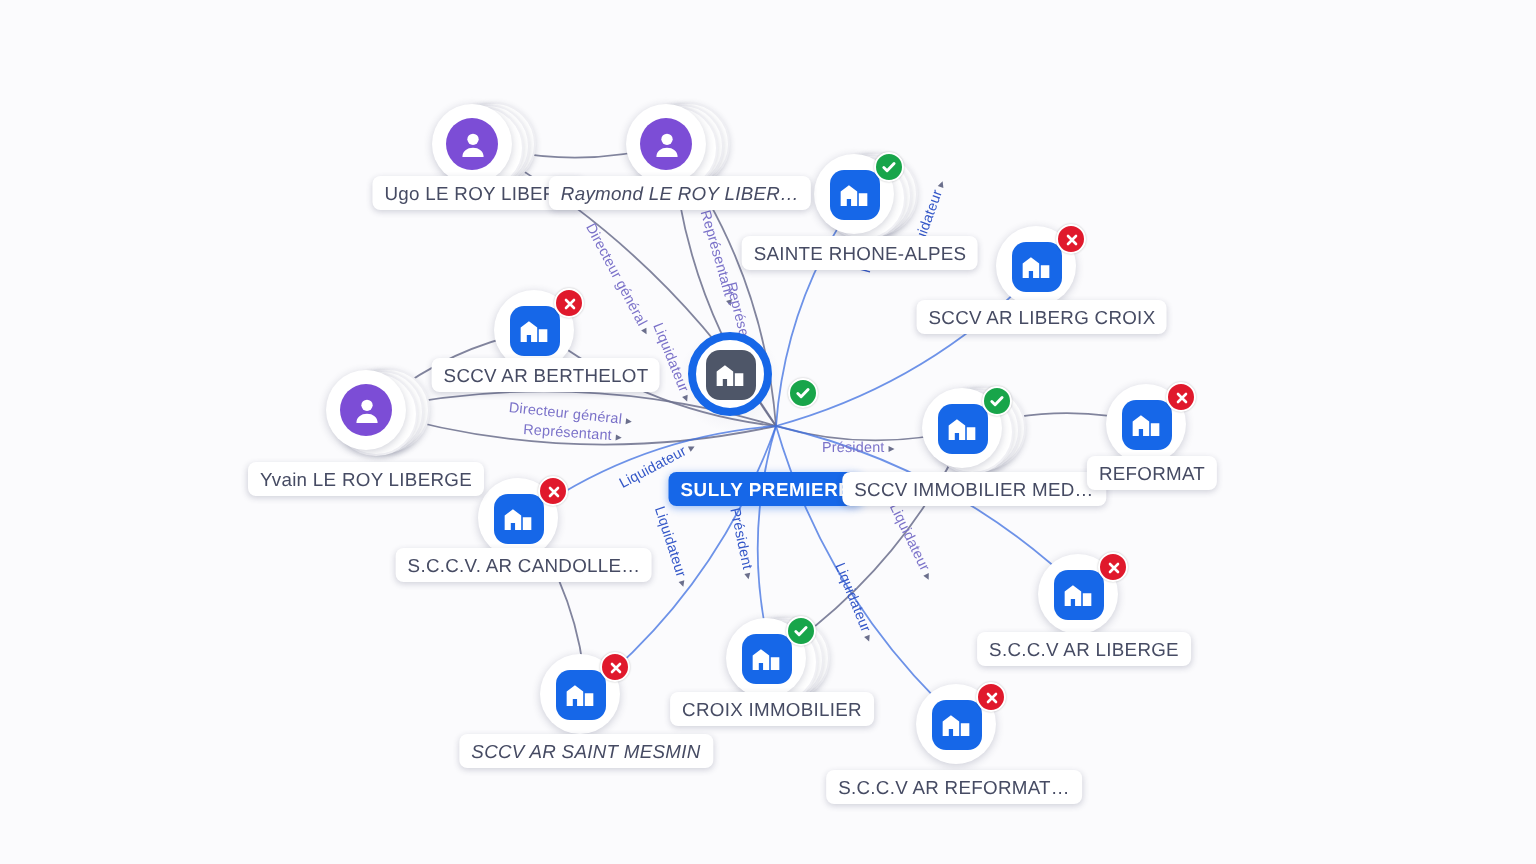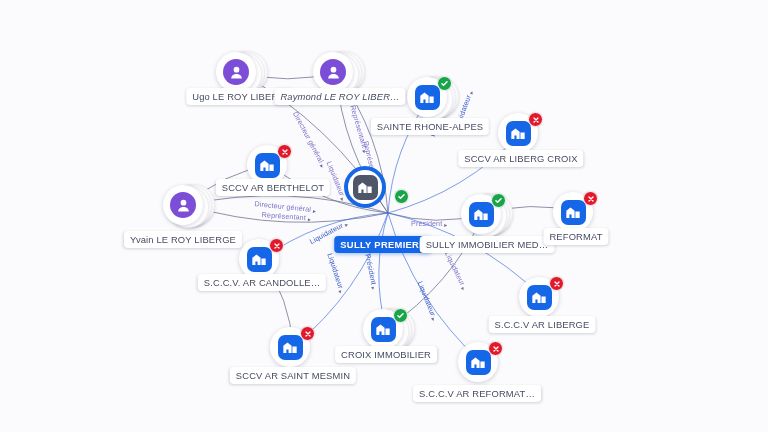--- a/index.html
+++ b/index.html
@@ -438,21 +438,21 @@
           </div>
         </div>
       </div>
       <div class="node-label" style="left: 239px; top: 88px;">Ugo LE ROY LIBERG</div>
       <div class="node-label" style="left: 340px; top: 88px; font-style: italic;">Raymond LE ROY LIBER…</div>
       <div class="node-label" style="left: 430px; top: 118px;">SAINTE RHONE-ALPES</div>
       <div class="node-label" style="left: 521px; top: 150px;">SCCV AR LIBERG CROIX</div>
       <div class="node-label" style="left: 273px; top: 179px;">SCCV AR BERTHELOT</div>
       <div class="node-label" style="left: 183px; top: 221px; margin-top: 10px;">Yvain LE ROY LIBERGE</div>
       <div class="node-label focus" style="left: 383px; top: 236px;">SULLY PREMIERE</div>
-      <div class="node-label" style="left: 487px; top: 236px;">SULLY IMMOBILIER MED…</div>
+      <div class="node-label" style="left: 487px; top: 236px;">SCCV IMMOBILIER MED…</div>
       <div class="node-label" style="left: 576px; top: 228px;">REFORMAT</div>
       <div class="node-label" style="left: 262px; top: 274px;">S.C.C.V. AR CANDOLLE…</div>
       <div class="node-label" style="left: 542px; top: 316px;">S.C.C.V AR LIBERGE</div>
       <div class="node-label" style="left: 386px; top: 346px;">CROIX IMMOBILIER</div>
-      <div class="node-label" style="left: 293px; top: 367px;">SCCV AR SAINT MESMIN</div>
+      <div class="node-label" style="left: 293px; top: 367px; font-style: italic;">SCCV AR SAINT MESMIN</div>
       <div class="node-label" style="left: 477px; top: 385px;">S.C.C.V AR REFORMAT…</div>
     </div>
 </div>
 
 </body></html>

